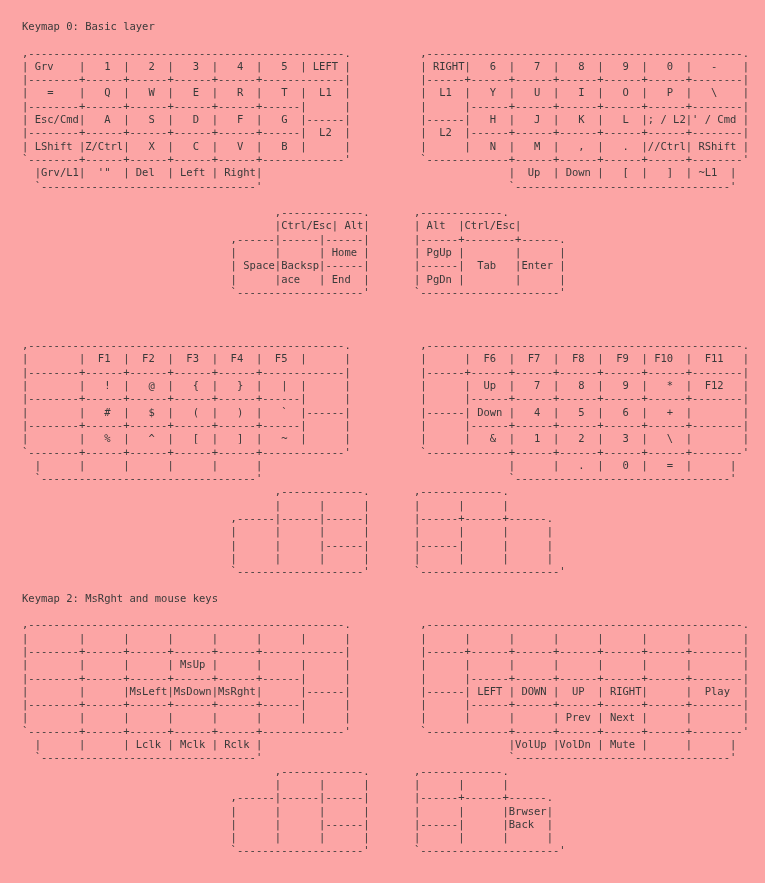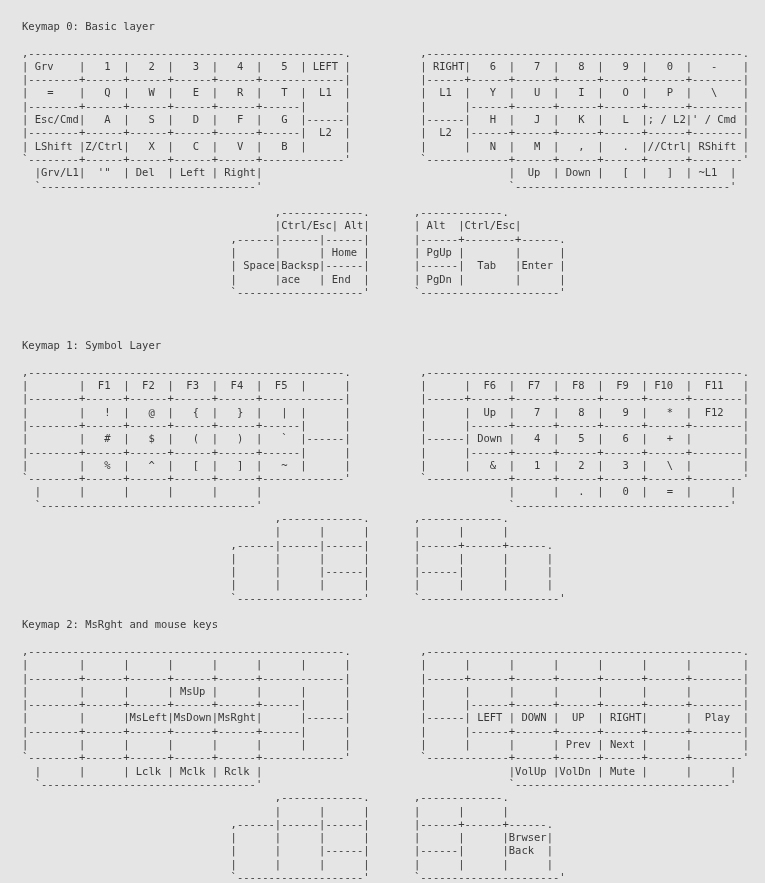--- a/index.html
+++ b/index.html
@@ -2,21 +2,21 @@
 <html><head>
 <meta charset="utf-8">
 <style>
   html, body { margin: 0; padding: 0; background: #ffffff; }
   .page {
     width: 765px;
     height: 883px;
     box-sizing: border-box;
     padding: 20px 6px 0 22px;
     overflow: hidden;
-    background: #e5e5e5;
+    background: #fca5a5;
     font-family: "DejaVu Sans Mono", "Liberation Mono", monospace;
     font-size: 10.5px;
     line-height: 13.3px;
     color: #3a3a3a;
   }
   .keymap-section { margin: 0; padding: 0; }
   .keymap-section.gap-large { margin-bottom: 39.9px; } 
   .keymap-section.gap-small { margin-bottom: 13.3px; } 
   .keymap-title {
     margin: 0 0 13.3px 0;   
@@ -56,21 +56,20 @@
                                         ,-------------.       ,-------------.
                                         |Ctrl/Esc| Alt|       | Alt  |Ctrl/Esc|
                                  ,------|------|------|       |------+--------+------.
                                  |      |      | Home |       | PgUp |        |      |
                                  | Space|Backsp|------|       |------|  Tab   |Enter |
                                  |      |ace   | End  |       | PgDn |        |      |
                                  `--------------------'       `----------------------'</pre>
   </section>
 
   <section class="keymap-section gap-small">
-    <div class="keymap-title">Keymap 1: Symbol Layer</div>
     <pre class="keymap-art">,--------------------------------------------------.           ,--------------------------------------------------.
 |        |  F1  |  F2  |  F3  |  F4  |  F5  |      |           |      |  F6  |  F7  |  F8  |  F9  | F10  |  F11   |
 |--------+------+------+------+------+-------------|           |------+------+------+------+------+------+--------|
 |        |   !  |   @  |   {  |   }  |   |  |      |           |      |  Up  |   7  |   8  |   9  |   *  |  F12   |
 |--------+------+------+------+------+------|      |           |      |------+------+------+------+------+--------|
 |        |   #  |   $  |   (  |   )  |   `  |------|           |------| Down |   4  |   5  |   6  |   +  |        |
 |--------+------+------+------+------+------|      |           |      |------+------+------+------+------+--------|
 |        |   %  |   ^  |   [  |   ]  |   ~  |      |           |      |   &amp;  |   1  |   2  |   3  |   \  |        |
 `--------+------+------+------+------+-------------'           `-------------+------+------+------+------+--------'
   |      |      |      |      |      |                                       |      |   .  |   0  |   =  |      |

